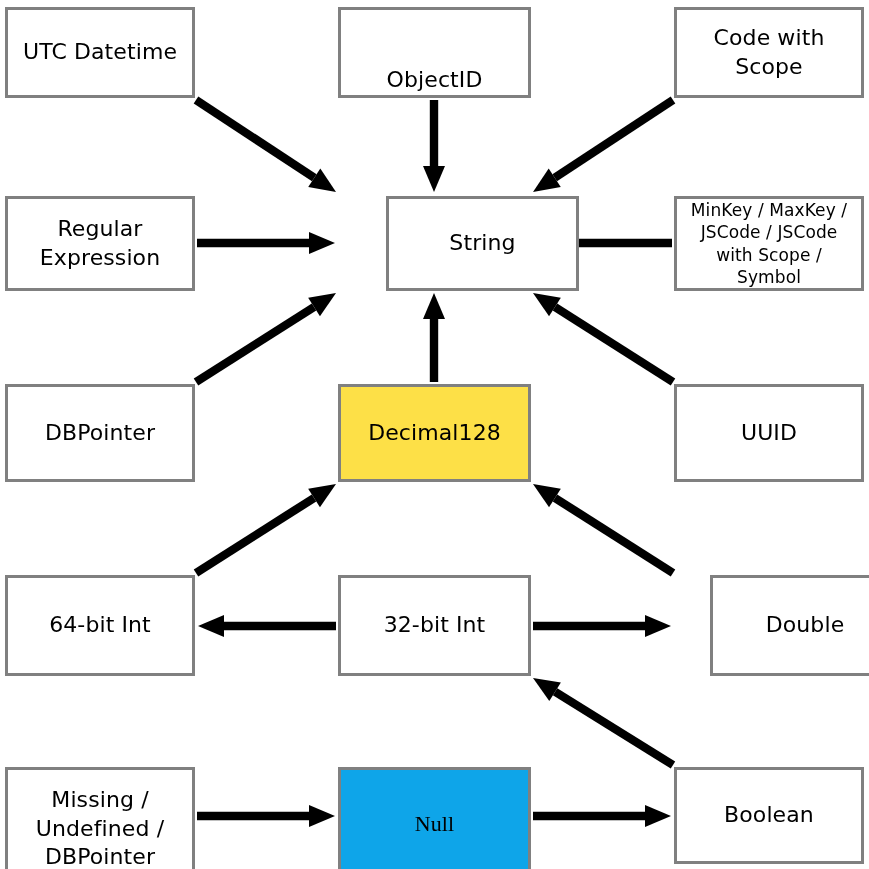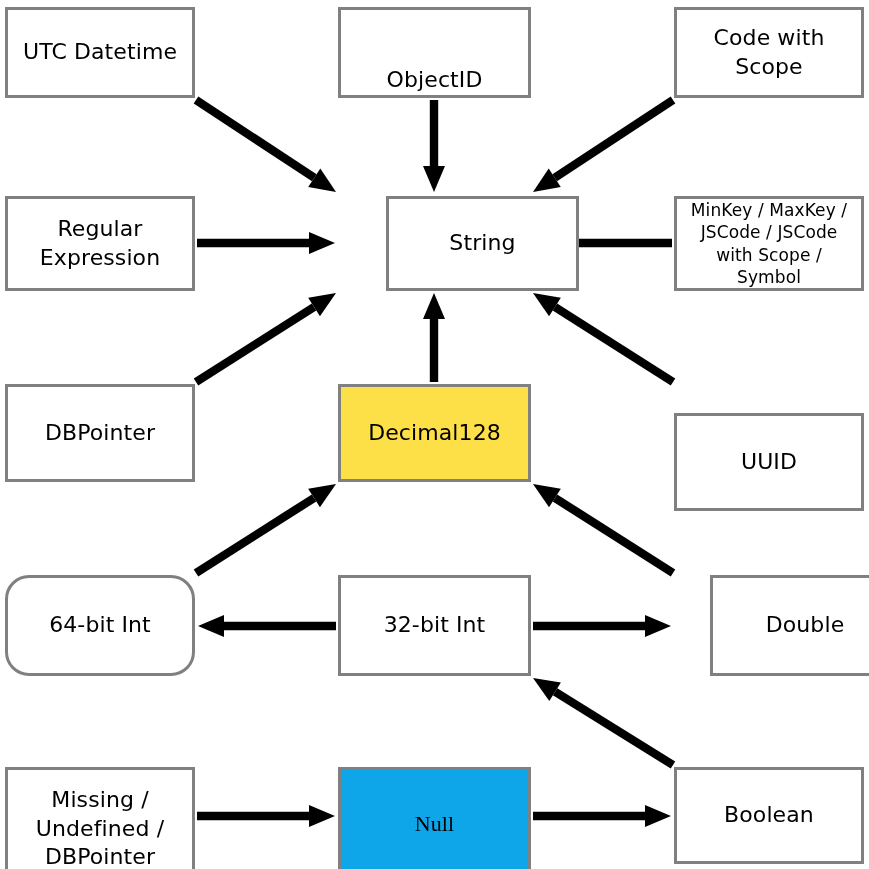--- a/index.html
+++ b/index.html
@@ -133,24 +133,24 @@
       <span class="label">MinKey / MaxKey /
 JSCode / JSCode
 with Scope / Symbol</span>
     </div>
     <div class="node" style="left: 5px; top: 384px; width: 190px; height: 98px; border-color: rgb(128, 128, 128); background: rgb(255, 255, 255);">
       <span class="label">DBPointer</span>
     </div>
     <div class="node" style="left: 338px; top: 384px; width: 193px; height: 98px; border-color: rgb(128, 128, 128); background: #fde047;">
       <span class="label">Decimal128</span>
     </div>
-    <div class="node" style="left: 674px; top: 384px; width: 190px; height: 98px; border-color: rgb(128, 128, 128); background: rgb(255, 255, 255); margin-top: 29px;">
+    <div class="node" style="left: 674px; top: 384px; width: 190px; height: 98px; border-color: rgb(128, 128, 128); background: rgb(255, 255, 255);">
       <span class="label">UUID</span>
     </div>
-    <div class="node" style="left: 5px; top: 575px; width: 190px; height: 101px; border-color: rgb(128, 128, 128); background: rgb(255, 255, 255); border-radius: 24px;">
+    <div class="node" style="left: 5px; top: 575px; width: 190px; height: 101px; border-color: rgb(128, 128, 128); background: rgb(255, 255, 255);">
       <span class="label">64-bit Int</span>
     </div>
     <div class="node" style="left: 338px; top: 575px; width: 193px; height: 101px; border-color: rgb(128, 128, 128); background: rgb(255, 255, 255);">
       <span class="label">32-bit Int</span>
     </div>
     <div class="node" style="left: 674px; top: 575px; width: 190px; height: 101px; border-color: rgb(128, 128, 128); background: rgb(255, 255, 255); margin-left: 36px;">
       <span class="label">Double</span>
     </div>
     <div class="node" style="left: 5px; top: 767px; width: 190px; height: 124px; border-color: rgb(128, 128, 128); background: rgb(255, 255, 255);">
       <span class="label">Missing /

